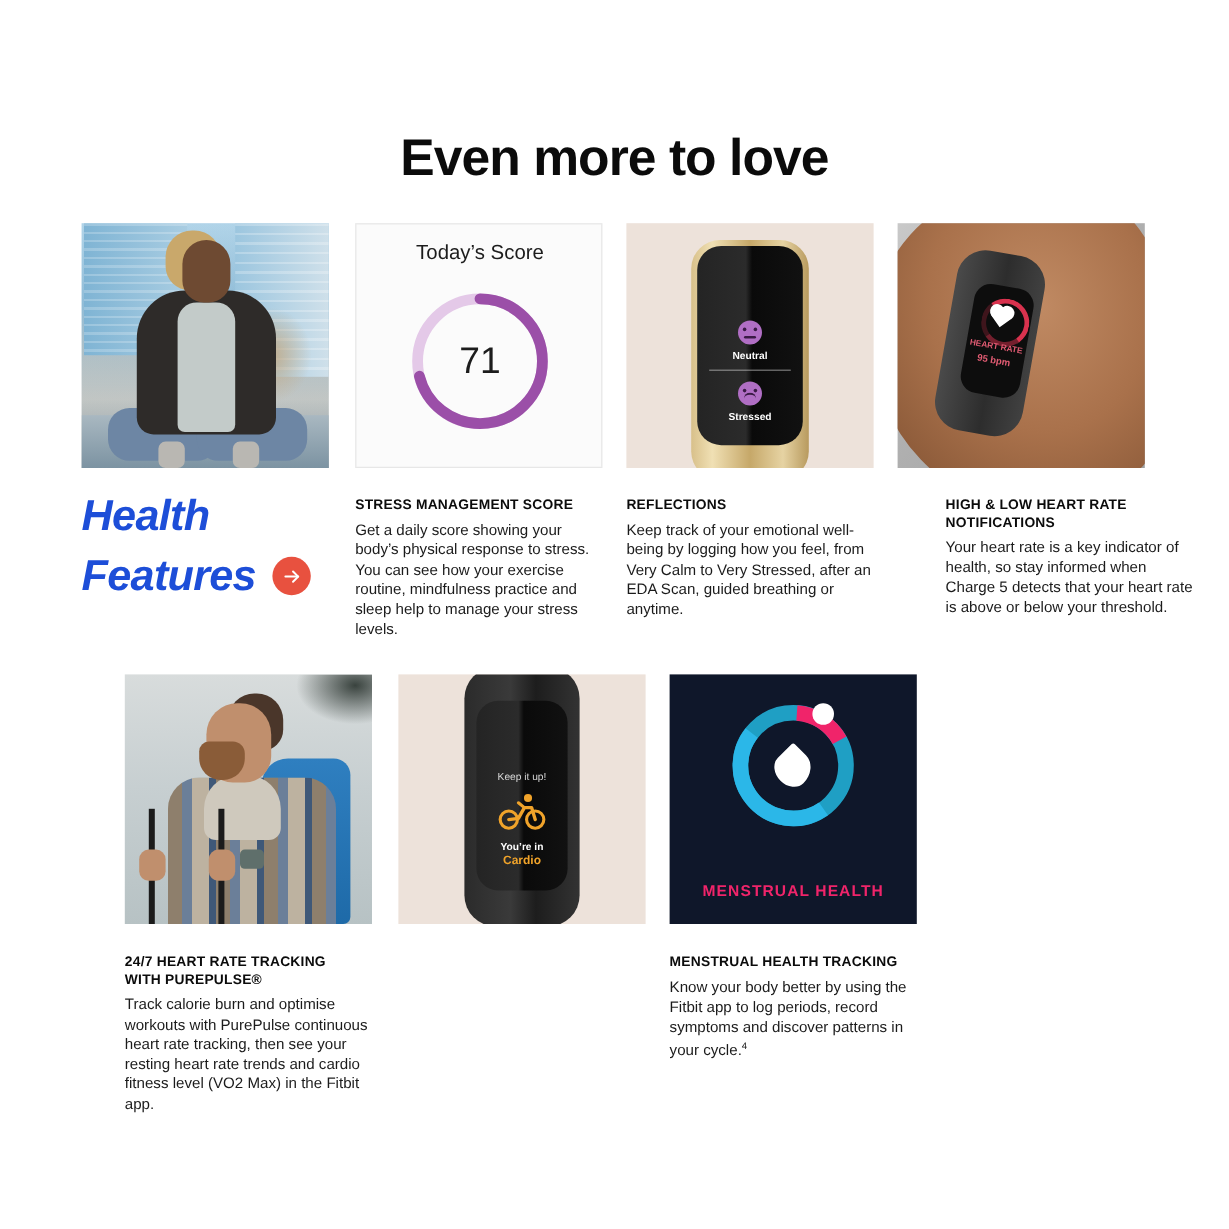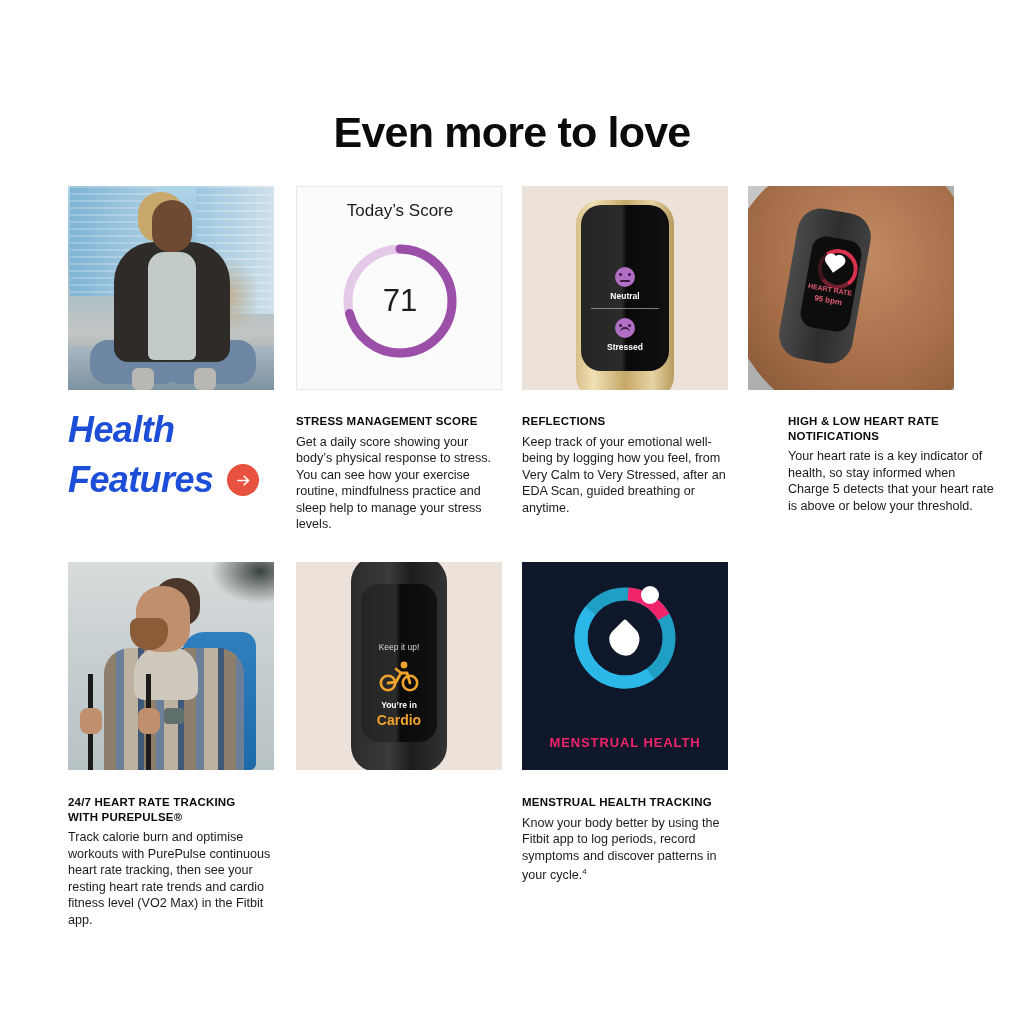--- a/index.html
+++ b/index.html
@@ -44,21 +44,21 @@
     overflow: hidden;
   }
   .tile.row2 { height: 208px; }
 
   .col1 { left: 68px; }
   .col2 { left: 296px; }
   .col3 { left: 522px; }
   .col4 { left: 748px; }
 
   .rowA { top: 186px; }
-  .rowB { top: 562px; }
+  .rowB { top: 562px; margin-left: 36px; }
 
   .caption {
     position: absolute;
     width: 206px;
   }
   .caption.col1 { left: 68px; }
   .caption.col2 { left: 296px; }
   .caption.col3 { left: 522px; }
   .caption.col4 { left: 748px; margin-left: 40px; }
   .caption.rowA { top: 414px; }
@@ -505,21 +505,21 @@
       <div class="device-screen">
         <div class="screen-txt" style="top:58px;color:#d8d8d8;font-weight:500;">Keep it up!</div>
         <svg style="position:absolute;left:50%;margin-left:-20px;top:76px" width="40" height="32" viewBox="0 0 40 32">
           <circle cx="9" cy="23" r="7.2" fill="none" stroke="#f0a32a" stroke-width="2.6"></circle>
           <circle cx="31" cy="23" r="7.2" fill="none" stroke="#f0a32a" stroke-width="2.6"></circle>
           <circle cx="25" cy="5" r="3.4" fill="#f0a32a"></circle>
           <path d="M9 23 L17 22 L22 13 L28 13 L31 23" fill="none" stroke="#f0a32a" stroke-width="2.8" stroke-linecap="round" stroke-linejoin="round"></path>
           <path d="M22 13 L17 9" fill="none" stroke="#f0a32a" stroke-width="2.6" stroke-linecap="round"></path>
         </svg>
         <div class="screen-txt" style="top:116px">You’re in</div>
-        <div class="screen-txt cardio-txt" style="top:128px;font-size:14px">Cardio</div>
+        <div class="screen-txt cardio-txt" style="top:128px;font-size:10px">Cardio</div>
       </div>
     </div>
   </div>
 
   <div class="tile row2 col3 rowB mh-tile">
     <div class="mh-ring-wrap">
       <svg width="108" height="108" viewBox="0 0 108 108">
         <circle cx="54" cy="54" r="44" fill="none" stroke="#1f9fc4" stroke-width="13"></circle>
         <circle cx="54" cy="54" r="44" fill="none" stroke="#2bb7e8" stroke-width="13" stroke-dasharray="125 152" transform="rotate(55 54 54)"></circle>
         <circle cx="54" cy="54" r="44" fill="none" stroke="#f0246a" stroke-width="13" stroke-dasharray="44 233" transform="rotate(-86 54 54)"></circle>

